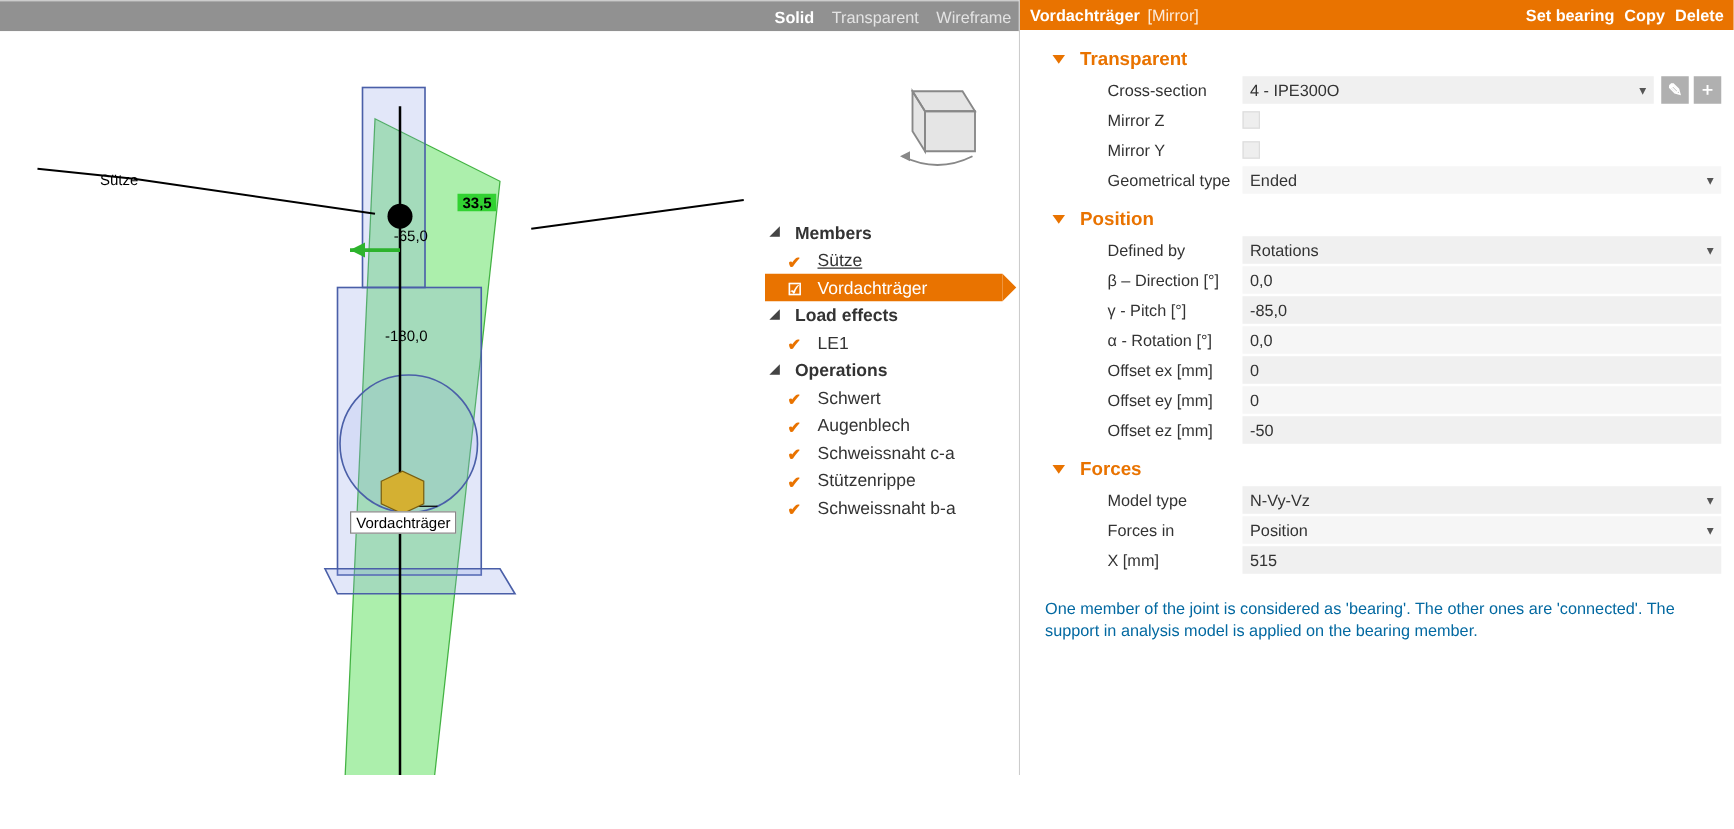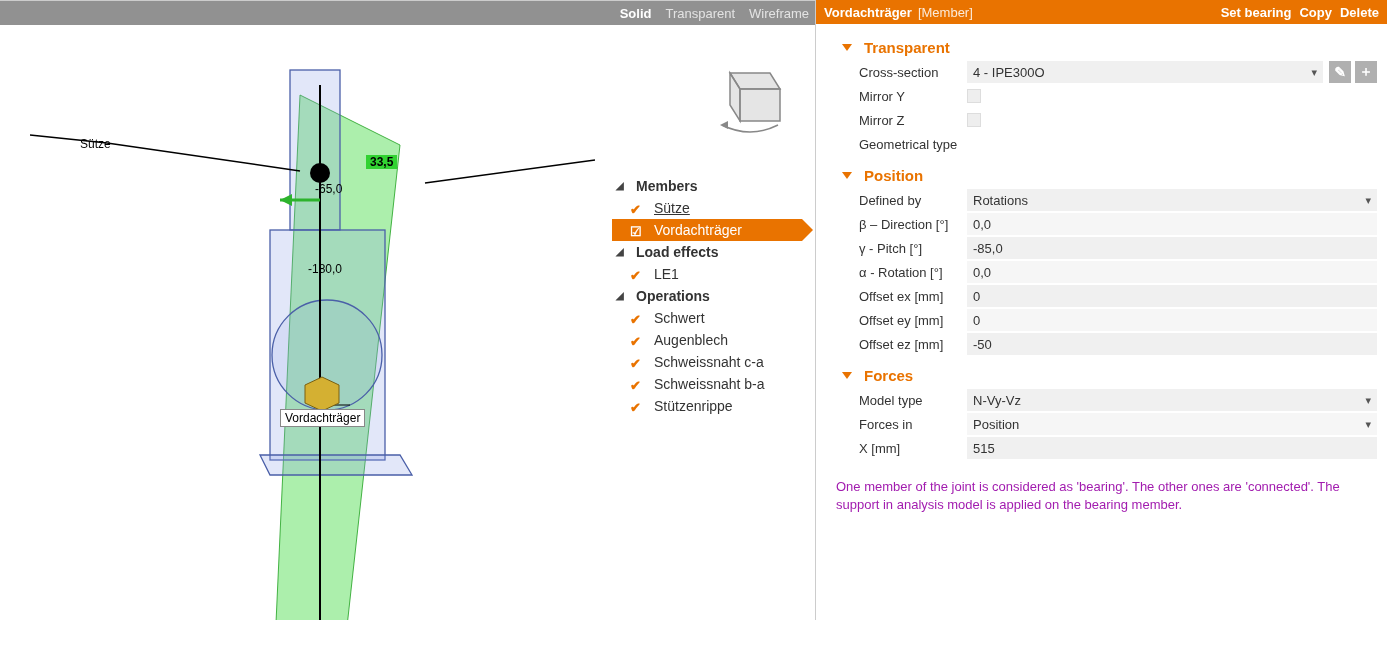--- a/index.html
+++ b/index.html
@@ -139,21 +139,21 @@
     cursor:pointer;
   }
   .group-hdr .tri {
     width:0;height:0;
     border-left:5px solid transparent;
     border-right:5px solid transparent;
     border-top:7px solid var(--orange);
     margin:0 12px 0 16px;
   }
   .fields {
-    margin:0 0 6px 33px;
+    margin:0 0 6px 60px;
   }
   .field-row {
     display:flex;
     align-items:center;
     height:24px;
     font-size:13px;
   }
   .field-row .flabel {
     flex:0 0 108px;
     color:#333;
@@ -176,21 +176,21 @@
   .field-row .chkempty {
     width:14px;height:14px; background:#eee;border:1px solid #ddd;
   }
   .cross-extra { display:flex; gap:4px; margin-left:6px;}
   .iconbtn {
     width:22px;height:22px;background:#b0b0b0;display:flex;align-items:center;justify-content:center;color:#fff;font-weight:bold;cursor:pointer;font-size:14px;
   }
   .help-text {
     margin:18px 10px 0 10px;
     font-size:13px;
-    color:#a21caf;
+    color:#0369a1;
     line-height:1.35;
   }
 </style>
 </head>
 <body>
 
 <div class="app">
 
   <div class="viewport-wrap">
     <div class="view-toolbar">
@@ -280,35 +280,35 @@
         <div class="tree-row">
           <span class="chk"></span>
             <span class="lbl">Augenblech</span>
         </div>
         <div class="tree-row">
           <span class="chk"></span>
             <span class="lbl">Schweissnaht c-a</span>
         </div>
         <div class="tree-row">
           <span class="chk"></span>
+            <span class="lbl">Stützenrippe</span>
+        </div>
+        <div class="tree-row">
+          <span class="chk"></span>
             <span class="lbl">Schweissnaht b-a</span>
-        </div>
-        <div class="tree-row">
-          <span class="chk"></span>
-            <span class="lbl">Stützenrippe</span>
         </div>
       </div>
 
     </div>
   </div>
 
   <div class="rightpanel">
     <div class="rp-header">
       <span class="title">Vordachträger</span>
-      <span class="subtype">[Member]</span>
+      <span class="subtype">[Mirror]</span>
       <span class="spacer"></span>
       <span class="act">Set bearing</span>
       <span class="act">Copy</span>
       <span class="act">Delete</span>
     </div>
 
     <div class="rp-body">
 
       <div class="group-hdr">
         <span class="tri"></span>
@@ -317,33 +317,34 @@
       <div class="fields">
         <div class="field-row">
           <span class="flabel">Cross-section</span>
           <span class="fval input select">4 - IPE300O</span>
           <span class="cross-extra">
             <span class="iconbtn">✎</span>
             <span class="iconbtn">＋</span>
           </span>
         </div>
         <div class="field-row">
+          <span class="flabel">Mirror Z</span>
+          <span class="fval">
+              <span class="chkempty"></span>
+            </span>
+        </div>
+        <div class="field-row">
           <span class="flabel">Mirror Y</span>
           <span class="fval">
               <span class="chkempty"></span>
             </span>
         </div>
         <div class="field-row">
-          <span class="flabel">Mirror Z</span>
-          <span class="fval">
-              <span class="chkempty"></span>
-            </span>
-        </div>
-        <div class="field-row">
           <span class="flabel">Geometrical type</span>
+          <span class="fval input select">Ended</span>
         </div>
       </div>
 
       <div class="group-hdr">
         <span class="tri"></span>
         <span>Position</span>
       </div>
       <div class="fields">
         <div class="field-row">
           <span class="flabel">Defined by</span>

